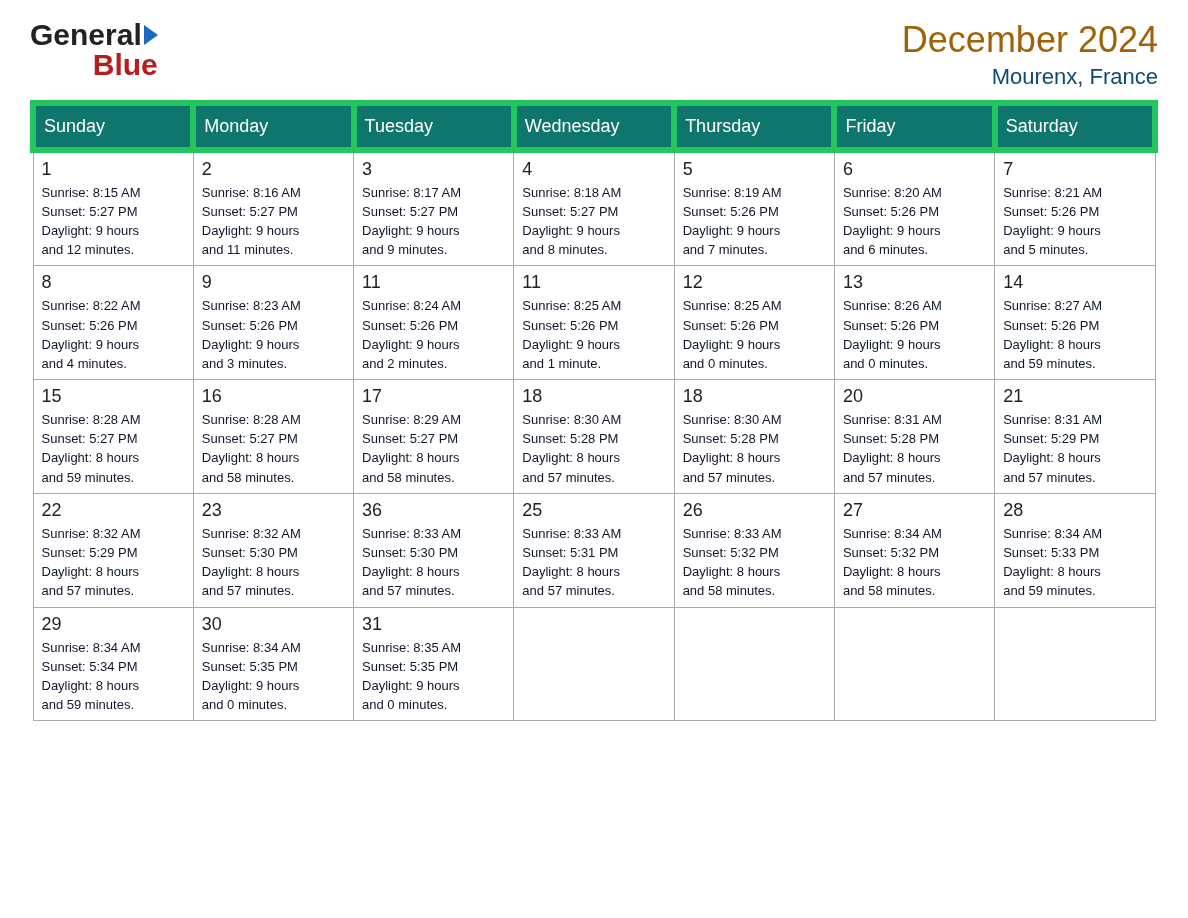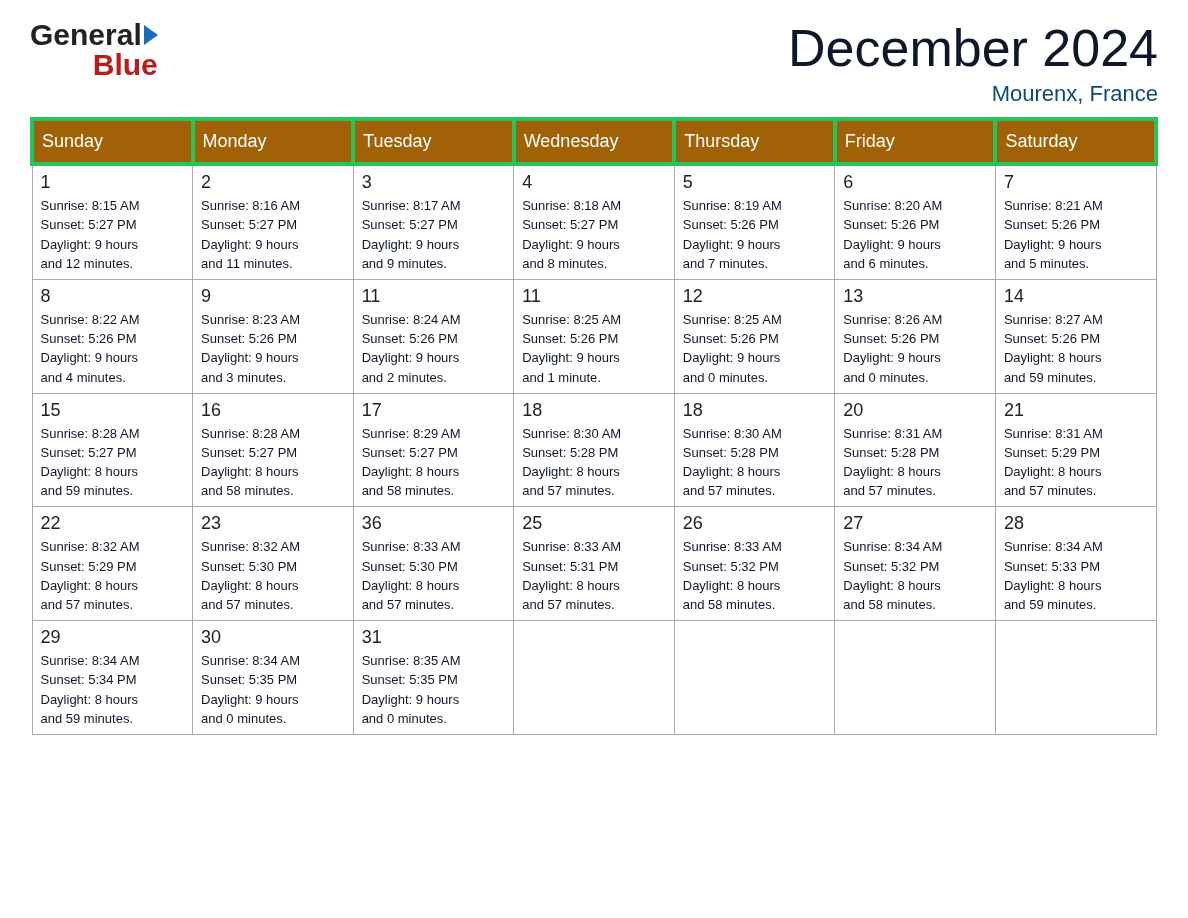--- a/index.html
+++ b/index.html
@@ -13,43 +13,43 @@
     .header {
       display: flex;
       justify-content: space-between;
       align-items: flex-start;
       margin-bottom: 10px;
     }
     .title-section {
       text-align: right;
     }
     .month-title {
-      font-size: 52px;
+      font-size: 36px;
       font-weight: normal;
-      color: #0f172a;
+      color: #a16207;
       line-height: 1.1;
     }
     .location {
       font-size: 22px;
       color: #0c4a6e;
       margin-top: 4px;
     }
     .calendar {
       width: 100%;
       border-collapse: collapse;
       margin-top: 10px;
     }
     .calendar th {
-      background-color: #a16207;
+      background-color: #0f766e;
       color: #fff;
       font-size: 18px;
       font-weight: normal;
       padding: 10px 8px;
       text-align: left;
-      border: 4px solid #22c55e;
+      border: 6px solid #22c55e;
     }
     .calendar td {
       border: 1px solid #aaa;
       vertical-align: top;
       padding: 6px 8px;
       width: 14.28%;
       height: 110px;
     }
     .day-num {
       font-size: 18px;

